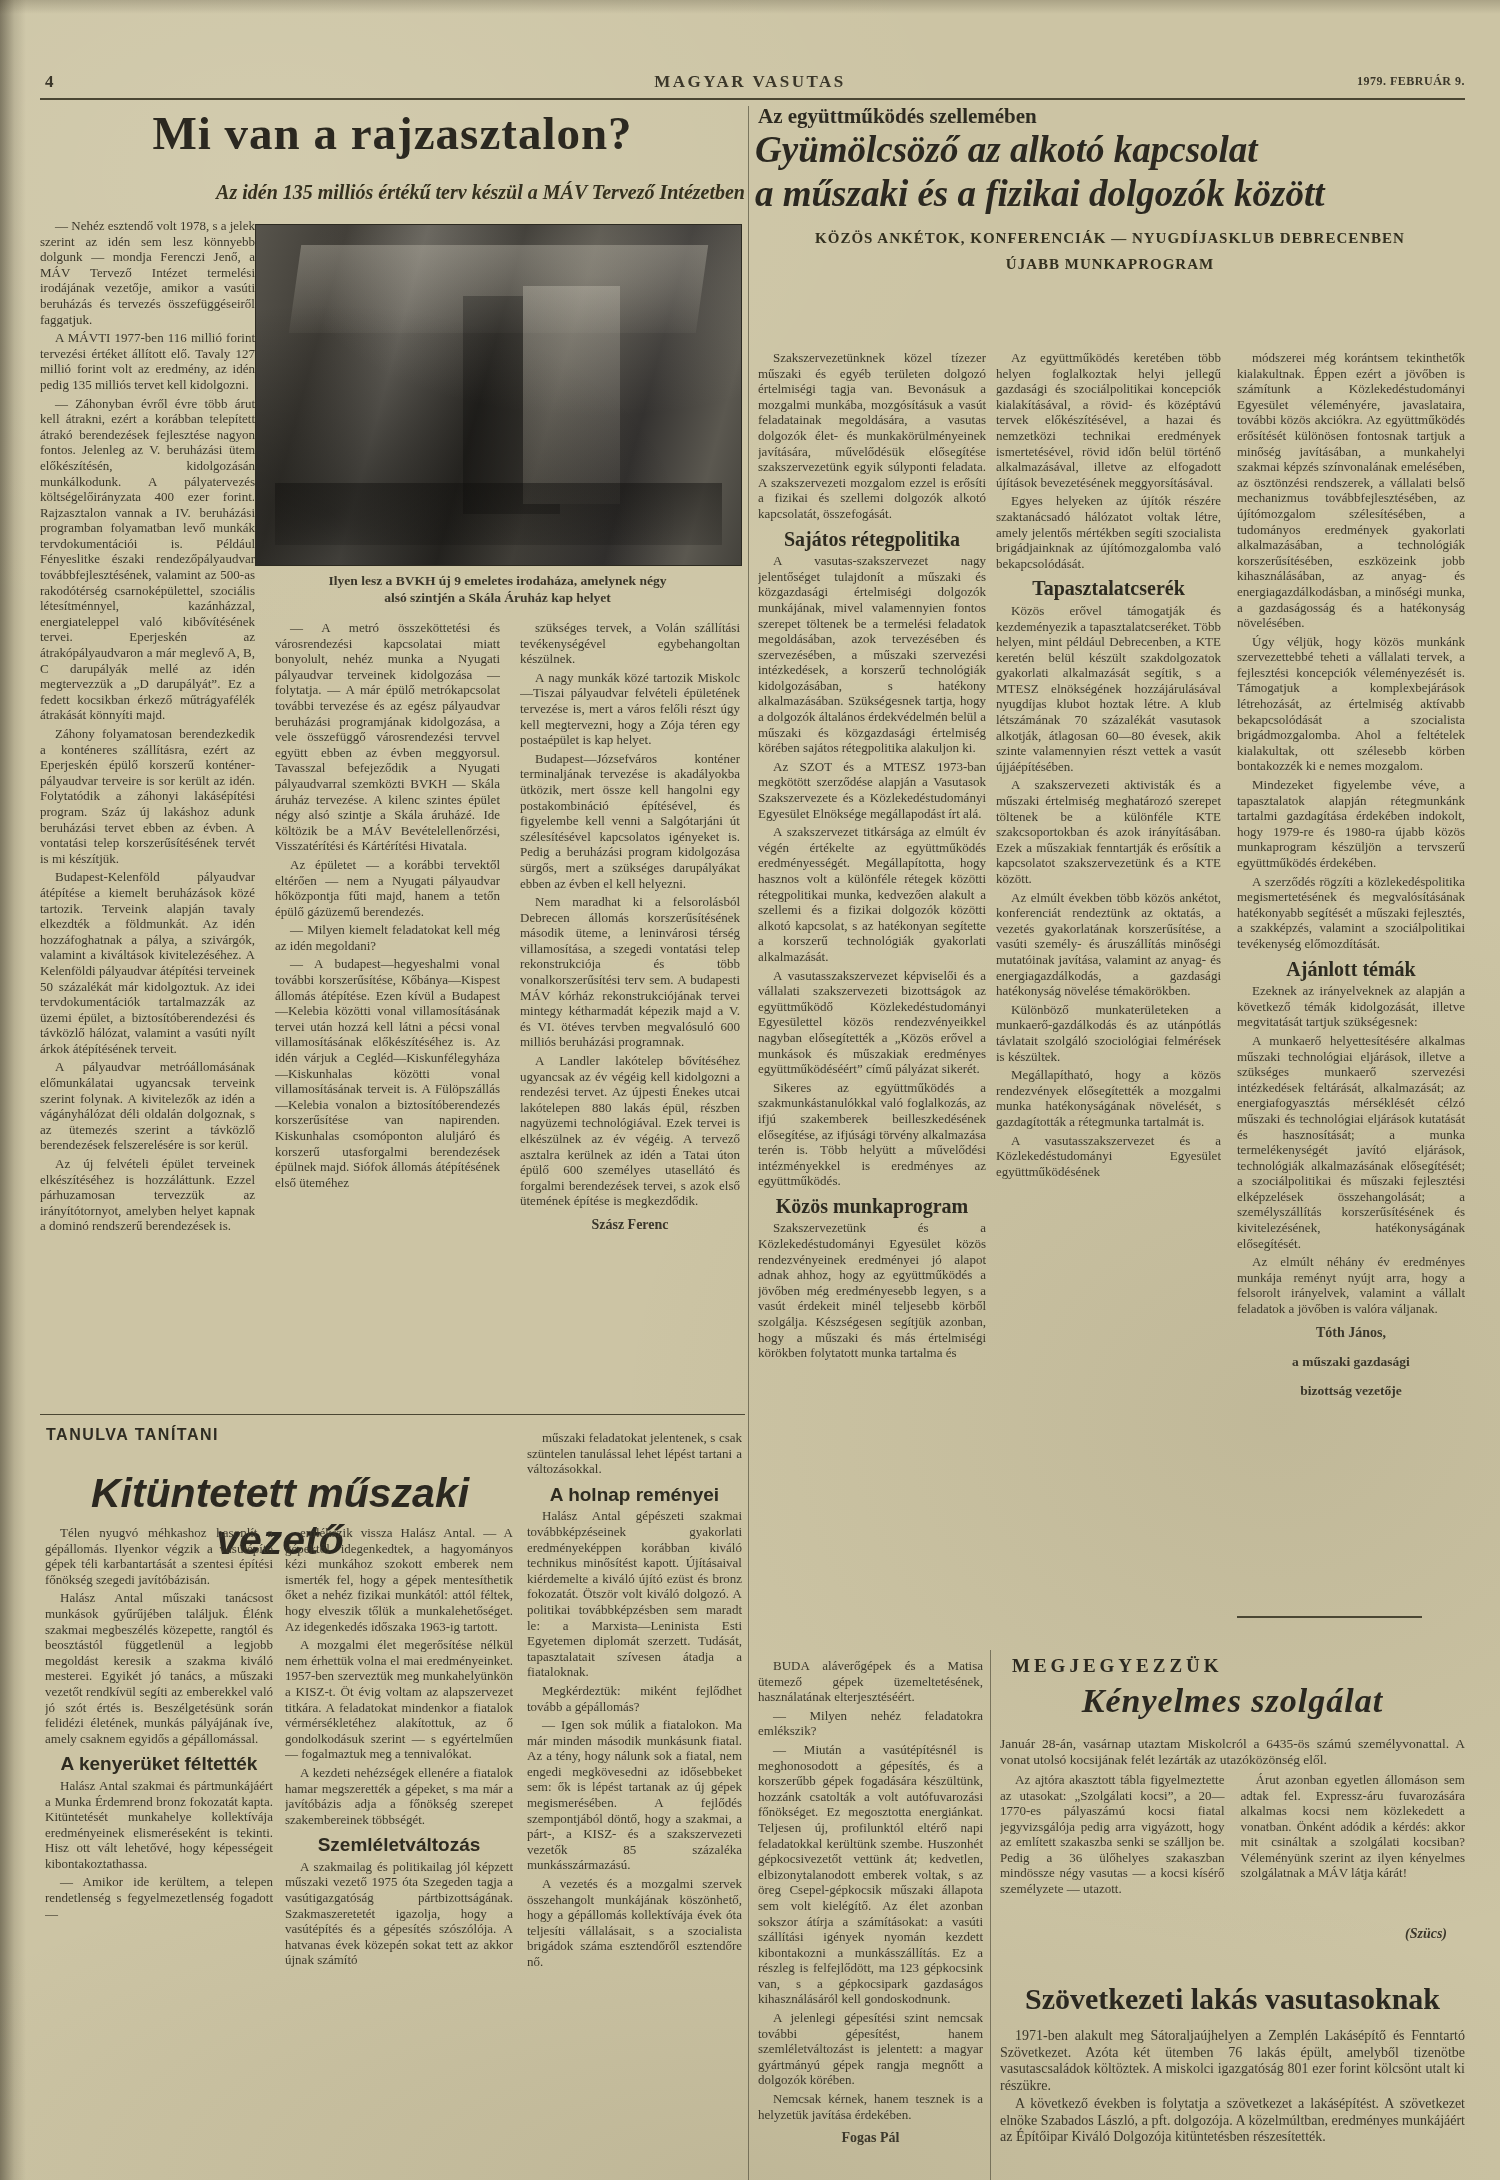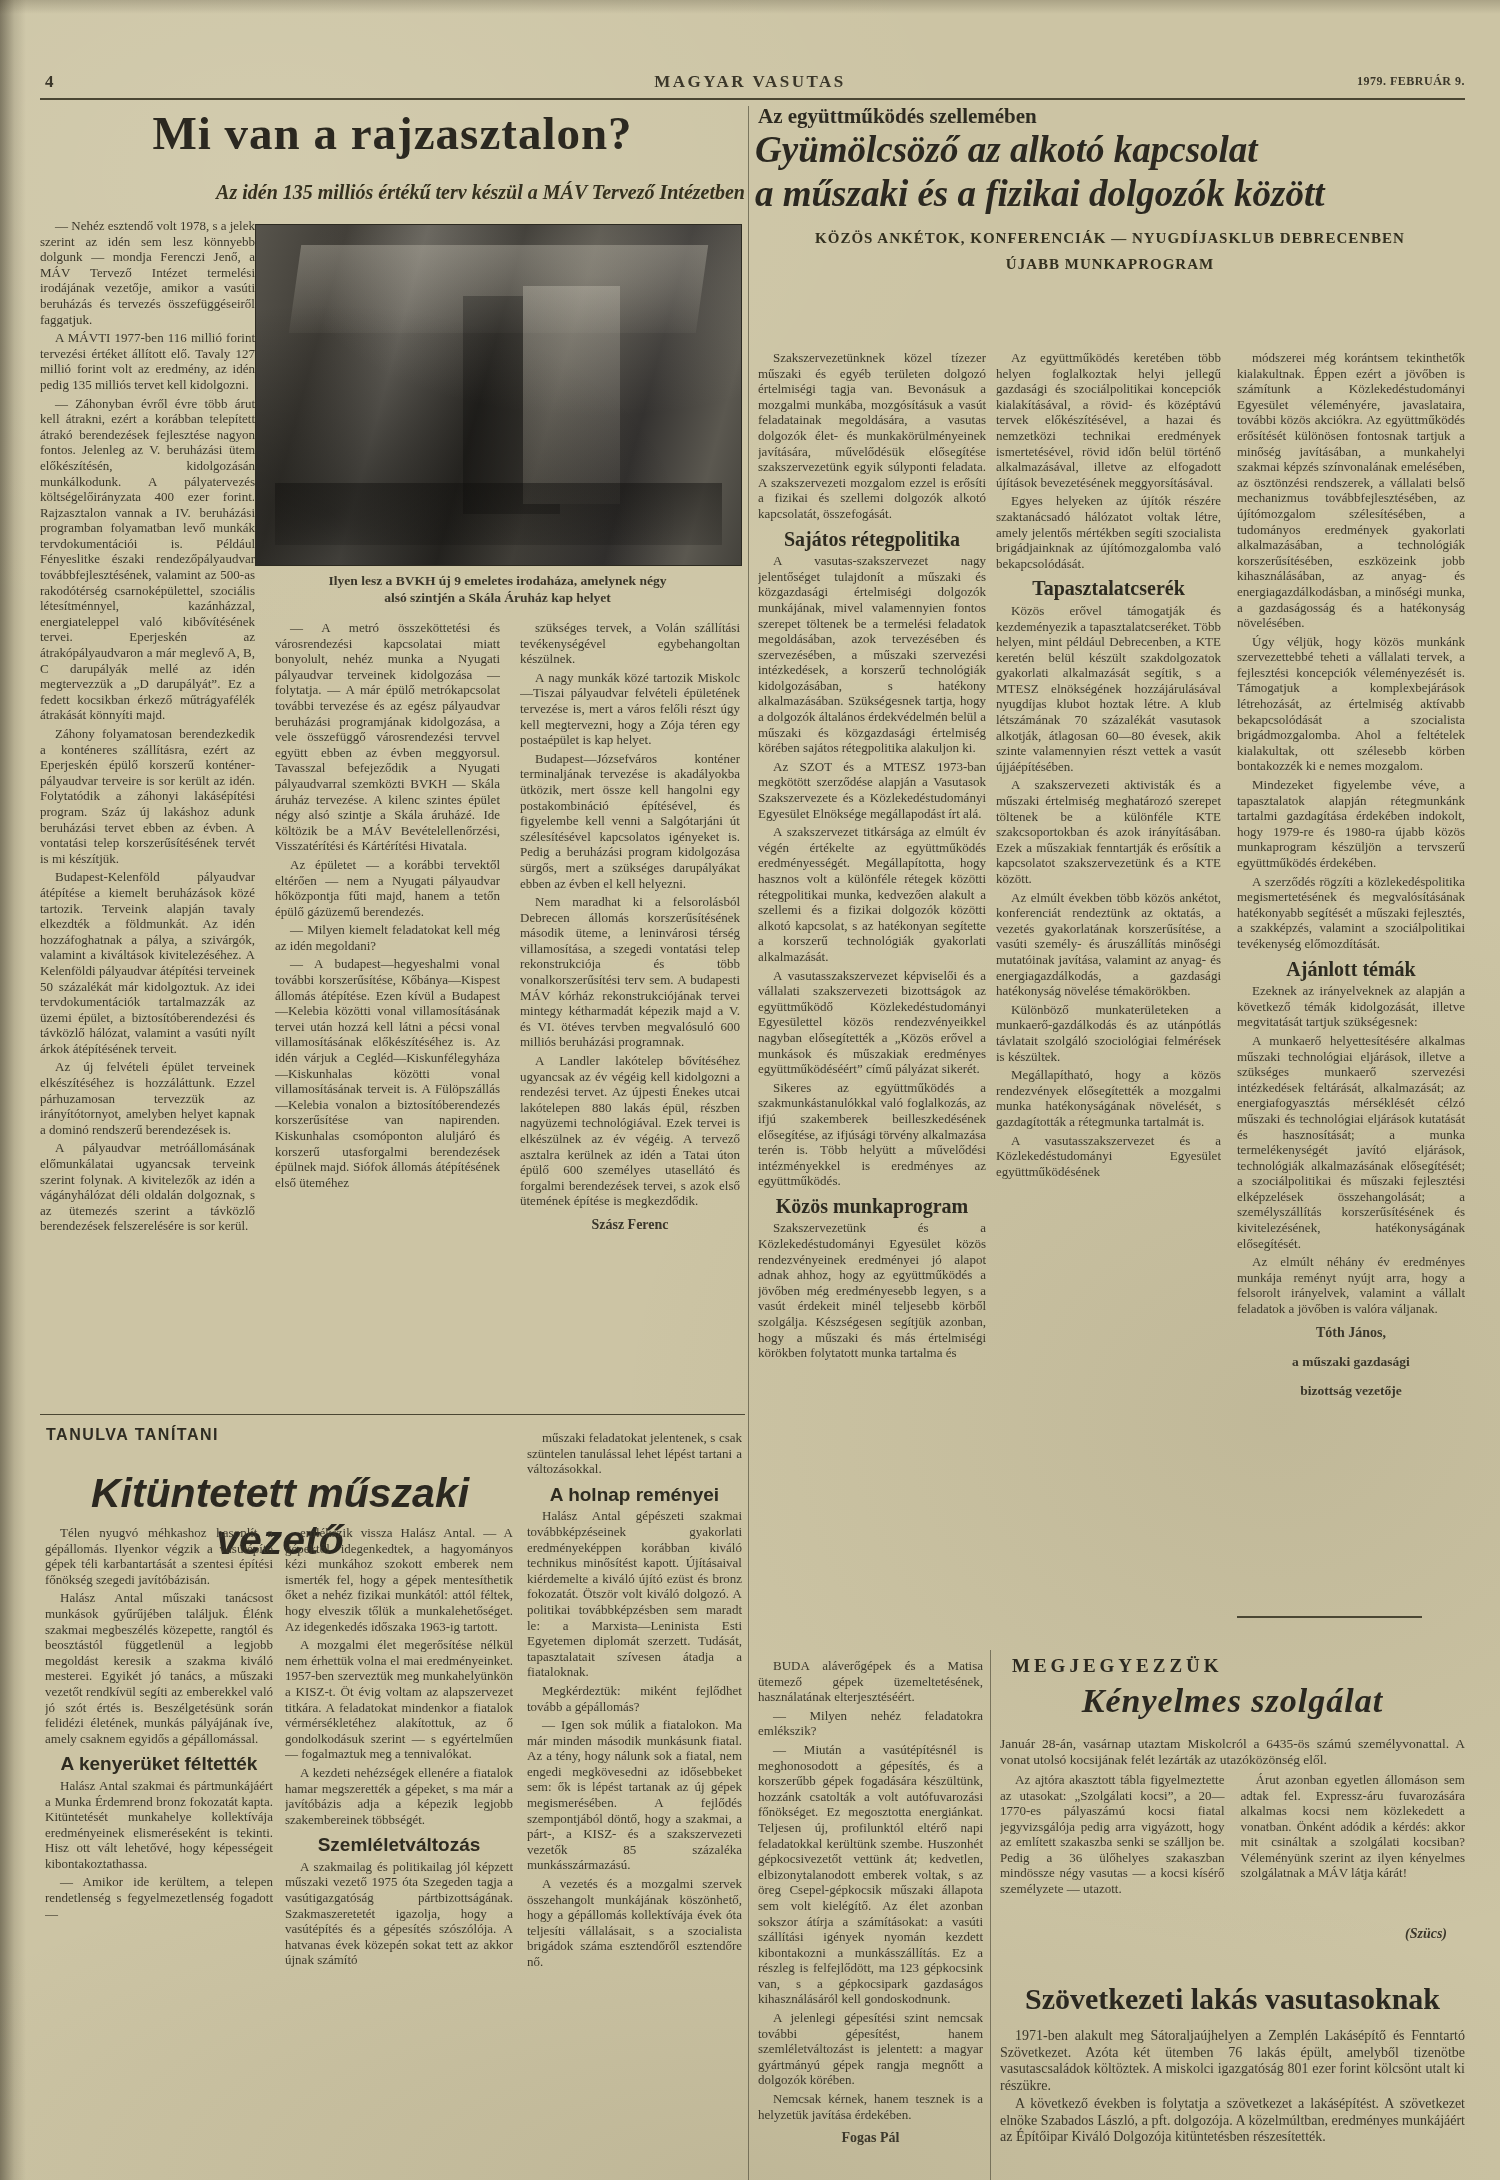--- a/index.html
+++ b/index.html
@@ -88,22 +88,22 @@
 
 <div class="abs lead-headline" style="left:40px;top:106px;width:705px;">Mi van a rajzasztalon?</div>
 <div class="abs lead-subtitle" style="left:40px;top:181px;width:705px;">Az idén 135 milliós értékű terv készül a MÁV Tervező Intézetben</div>
 
 <div class="col" style="left:40px;top:218px;width:215px;height:1182px;">
     <p class="para">— Nehéz esztendő volt 1978, s a jelek szerint az idén sem lesz könnyebb dolgunk — mondja Ferenczi Jenő, a MÁV Tervező Intézet termelési irodájának vezetője, amikor a vasúti beruházás és tervezés összefüggéseiről faggatjuk.</p>
     <p class="para">A MÁVTI 1977-ben 116 millió forint tervezési értéket állított elő. Tavaly 127 millió forint volt az eredmény, az idén pedig 135 milliós tervet kell kidolgozni.</p>
     <p class="para">— Záhonyban évről évre több árut kell átrakni, ezért a korábban telepített átrakó berendezések fejlesztése nagyon fontos. Jelenleg az V. beruházási ütem előkészítésén, kidolgozásán munkálkodunk. A pályatervezés költségelőirányzata 400 ezer forint. Rajzasztalon vannak a IV. beruházási programban folyamatban levő munkák tervdokumentációi is. Például Fényeslitke északi rendezőpályaudvar továbbfejlesztésének, valamint az 500-as rakodótérség csarnoképülettel, szociális létesítménnyel, kazánházzal, energiateleppel való kibővítésének tervei. Eperjeskén az átrakópályaudvaron a már meglevő A, B, C darupályák mellé az idén megtervezzük a „D darupályát”. Ez a fedett kocsikban érkező műtrágyafélék átrakását könnyíti majd.</p>
     <p class="para">Záhony folyamatosan berendezkedik a konténeres szállításra, ezért az Eperjeskén épülő korszerű konténer-pályaudvar terveire is sor került az idén. Folytatódik a záhonyi lakásépítési program. Száz új lakáshoz adunk beruházási tervet ebben az évben. A vontatási telep korszerűsítésének tervét is mi készítjük.</p>
     <p class="para">Budapest-Kelenföld pályaudvar átépítése a kiemelt beruházások közé tartozik. Terveink alapján tavaly elkezdték a földmunkát. Az idén hozzáfoghatnak a pálya, a szivárgók, valamint a kiváltások kivitelezéséhez. A Kelenföldi pályaudvar átépítési terveinek 50 százalékát már kidolgoztuk. Az idei tervdokumentációk tartalmazzák az üzemi épület, a biztosítóberendezési és távközlő hálózat, valamint a vasúti nyílt árkok átépítésének terveit.</p>
+    <p class="para">A pályaudvar metróállomásának előmunkálatai ugyancsak terveink szerint folynak. A kivitelezők az idén a vágányhálózat déli oldalán dolgoznak, s az ütemezés szerint a távközlő berendezések felszerelésére is sor kerül.</p>
     <p class="para">Az új felvételi épület terveinek elkészítéséhez is hozzáláttunk. Ezzel párhuzamosan tervezzük az irányítótornyot, amelyben helyet kapnak a dominó rendszerű berendezések is.</p>
-    <p class="para">A pályaudvar metróállomásának előmunkálatai ugyancsak terveink szerint folynak. A kivitelezők az idén a vágányhálózat déli oldalán dolgoznak, s az ütemezés szerint a távközlő berendezések felszerelésére is sor kerül.</p>
   </div>
 
 <div class="photo" style="left:255px;top:224px;width:485px;height:340px;">
   <div class="photo-sky"></div>
   <div class="photo-tower"></div>
   <div class="photo-base"></div>
 </div>
 <div class="abs caption" style="left:255px;top:572px;width:485px;">
   <div>Ilyen lesz a BVKH új 9 emeletes irodaháza, amelynek négy</div>
   <div>alsó szintjén a Skála Áruház kap helyet</div>
@@ -198,21 +198,21 @@
   <div>
       <p class="para">Halász Antal szakmai és pártmunkájáért a Munka Érdemrend bronz fokozatát kapta. Kitüntetését munkahelye kollektívája eredményeinek elismeréseként is tekinti. Hisz ott vált lehetővé, hogy képességeit kibontakoztathassa.</p>
       <p class="para">— Amikor ide kerültem, a telepen rendetlenség s fegyelmezetlenség fogadott —</p>
     </div>
 </div>
 
 <div class="col" style="left:285px;top:1525px;width:228px;height:650px;">
   <div>
       <p class="para">emlékszik vissza Halász Antal. — A gépektől idegenkedtek, a hagyományos kézi munkához szokott emberek nem ismerték fel, hogy a gépek mentesíthetik őket a nehéz fizikai munkától: attól féltek, hogy elveszik tőlük a munkalehetőséget. Az idegenkedés időszaka 1963-ig tartott.</p>
       <p class="para">A mozgalmi élet megerősítése nélkül nem érhettük volna el mai eredményeinket. 1957-ben szerveztük meg munkahelyünkön a KISZ-t. Öt évig voltam az alapszervezet titkára. A feladatokat mindenkor a fiatalok vérmérsékletéhez alakítottuk, az ő gondolkodásuk szerint — s egyértelműen — fogalmaztuk meg a tennivalókat.</p>
-      <p class="para">A kezdeti nehézségek ellenére a fiatalok hamar megszerették a gépeket, s ma már a javítóbázis adja a képezik legjobb szakembereinek többségét.</p>
+      <p class="para">A kezdeti nehézségek ellenére a fiatalok hamar megszerették a gépeket, s ma már a javítóbázis adja a főnökség szerepet szakembereinek többségét.</p>
     </div>
   <h3 class="subhead subhead-sans">Szemléletváltozás</h3>
   <div>
       <p class="para">A szakmailag és politikailag jól képzett műszaki vezető 1975 óta Szegeden tagja a vasútigazgatóság pártbizottságának. Szakmaszeretetét igazolja, hogy a vasútépítés és a gépesítés szószólója. A hatvanas évek közepén sokat tett az akkor újnak számító</p>
     </div>
 </div>
 
 <div class="col" style="left:527px;top:1430px;width:215px;height:745px;">
   <div>
       <p class="para">műszaki feladatokat jelentenek, s csak szüntelen tanulással lehet lépést tartani a változásokkal.</p>

